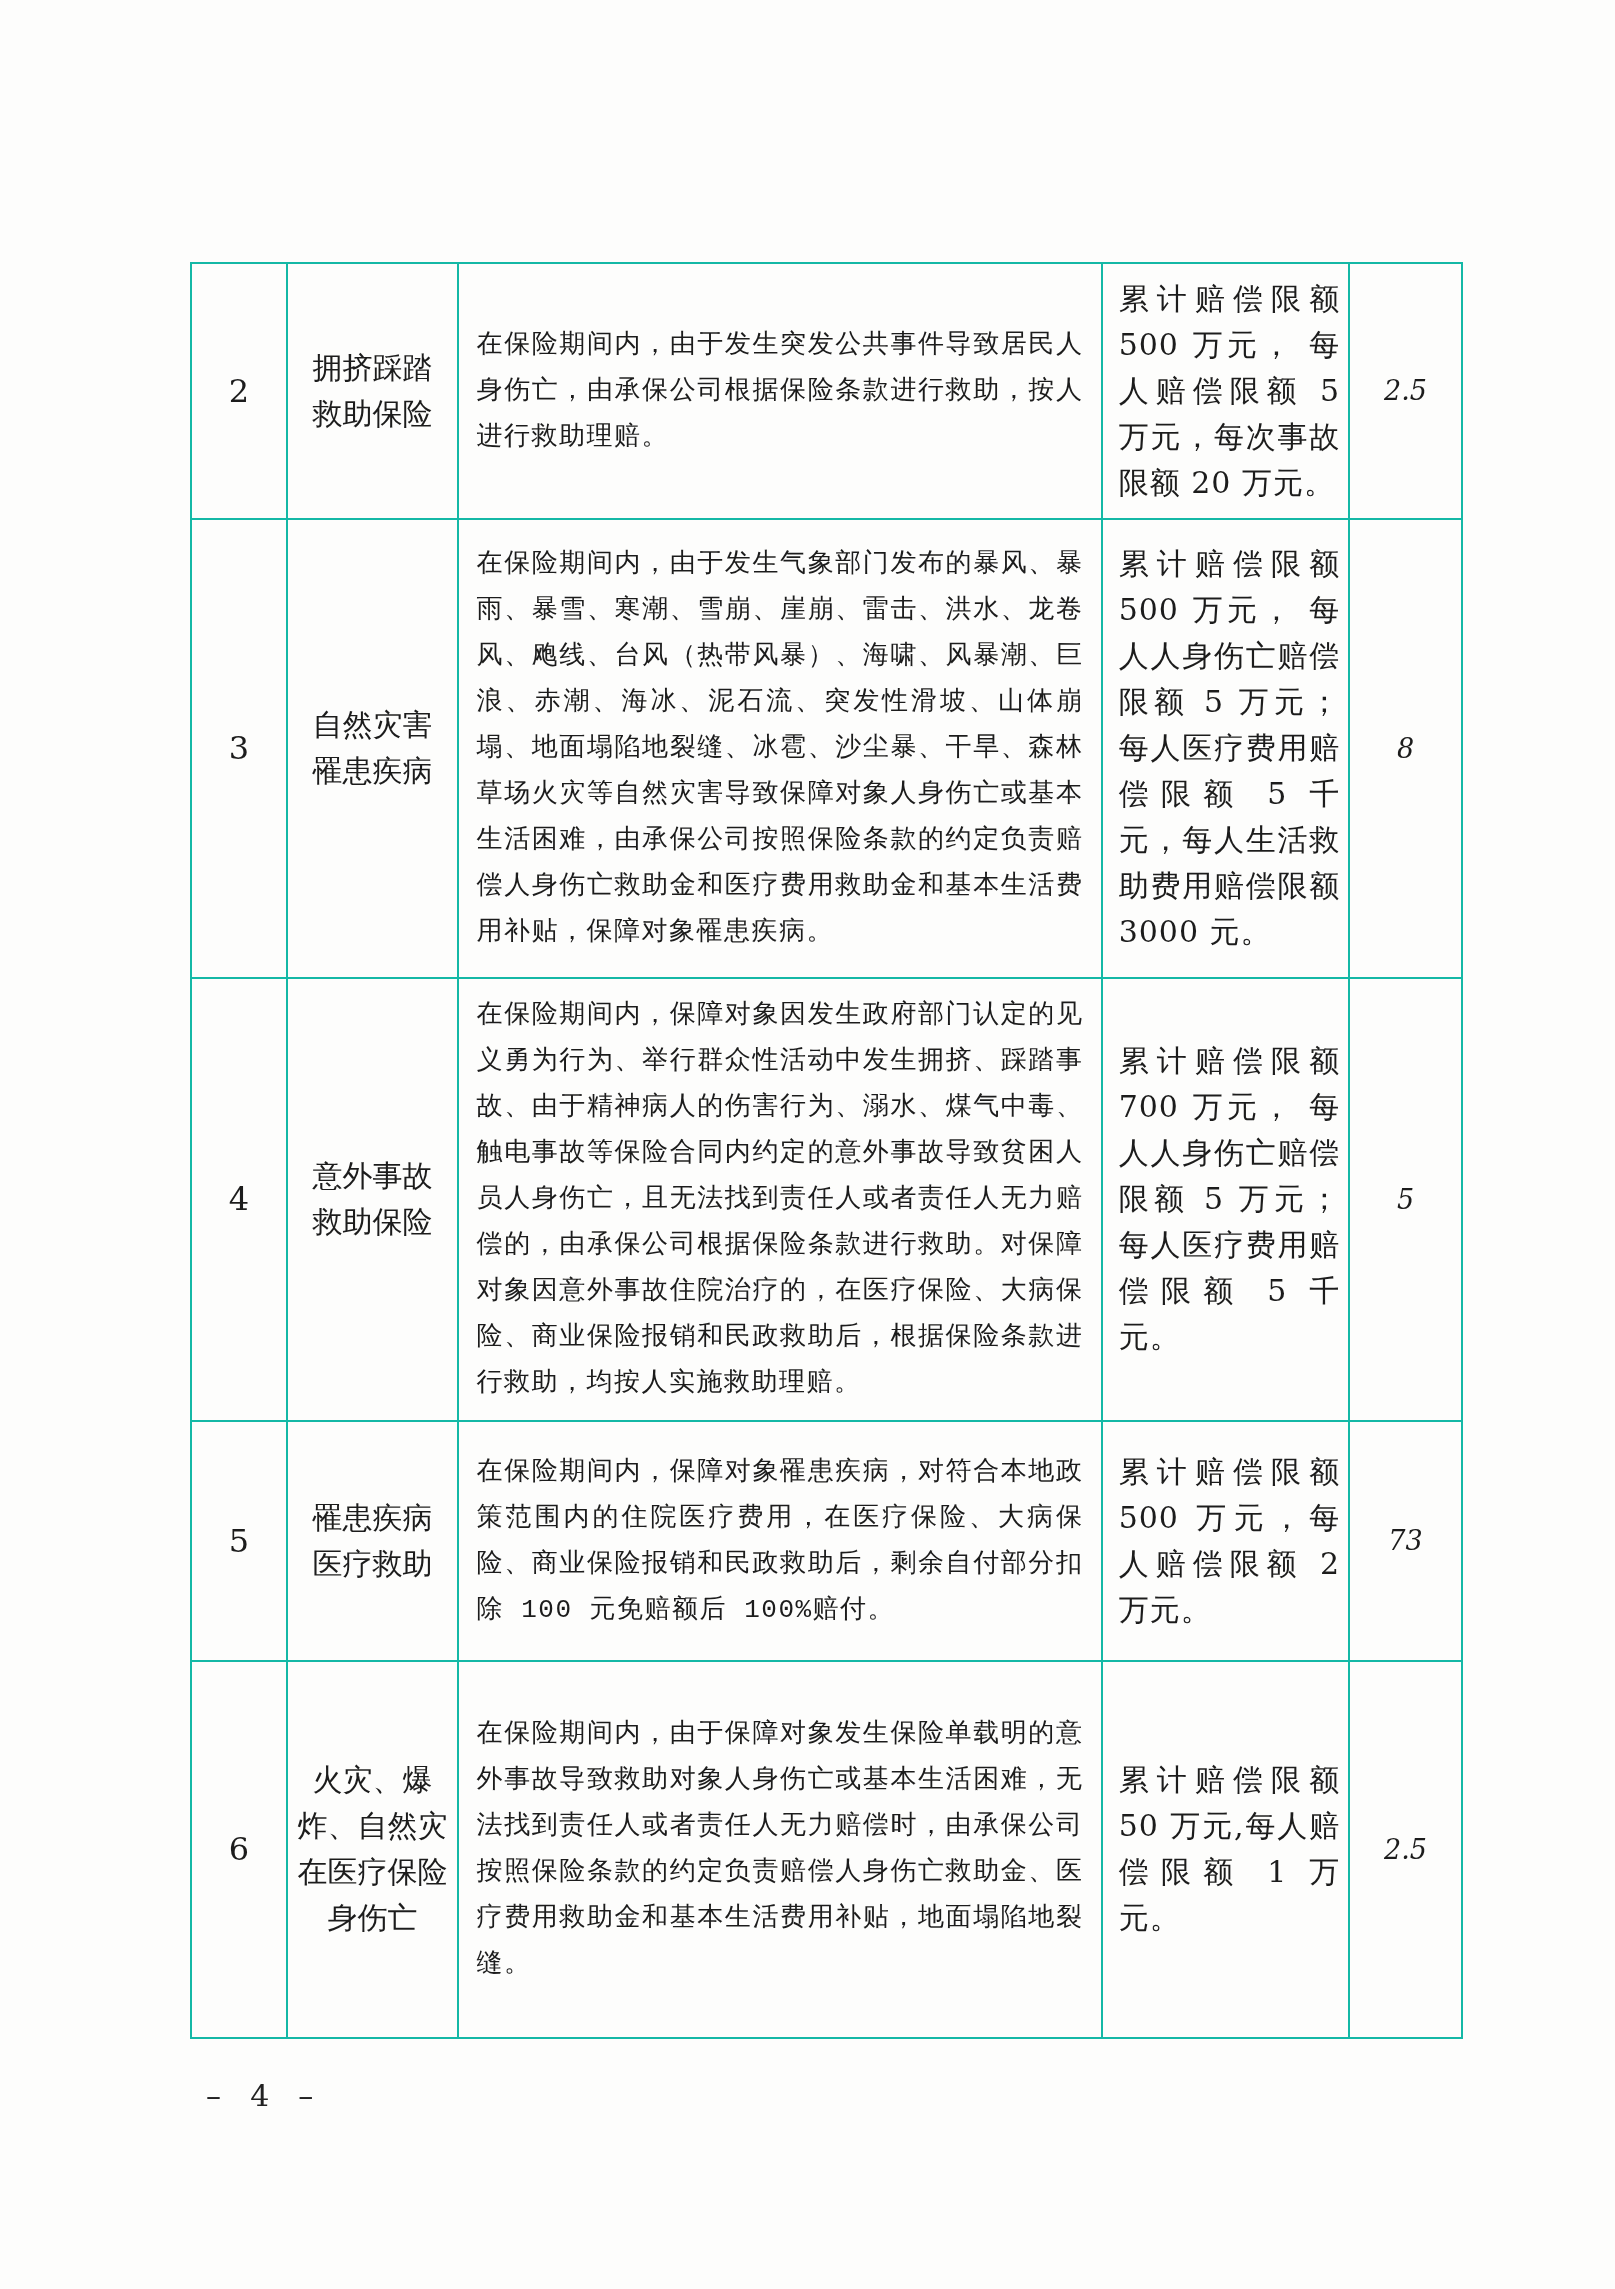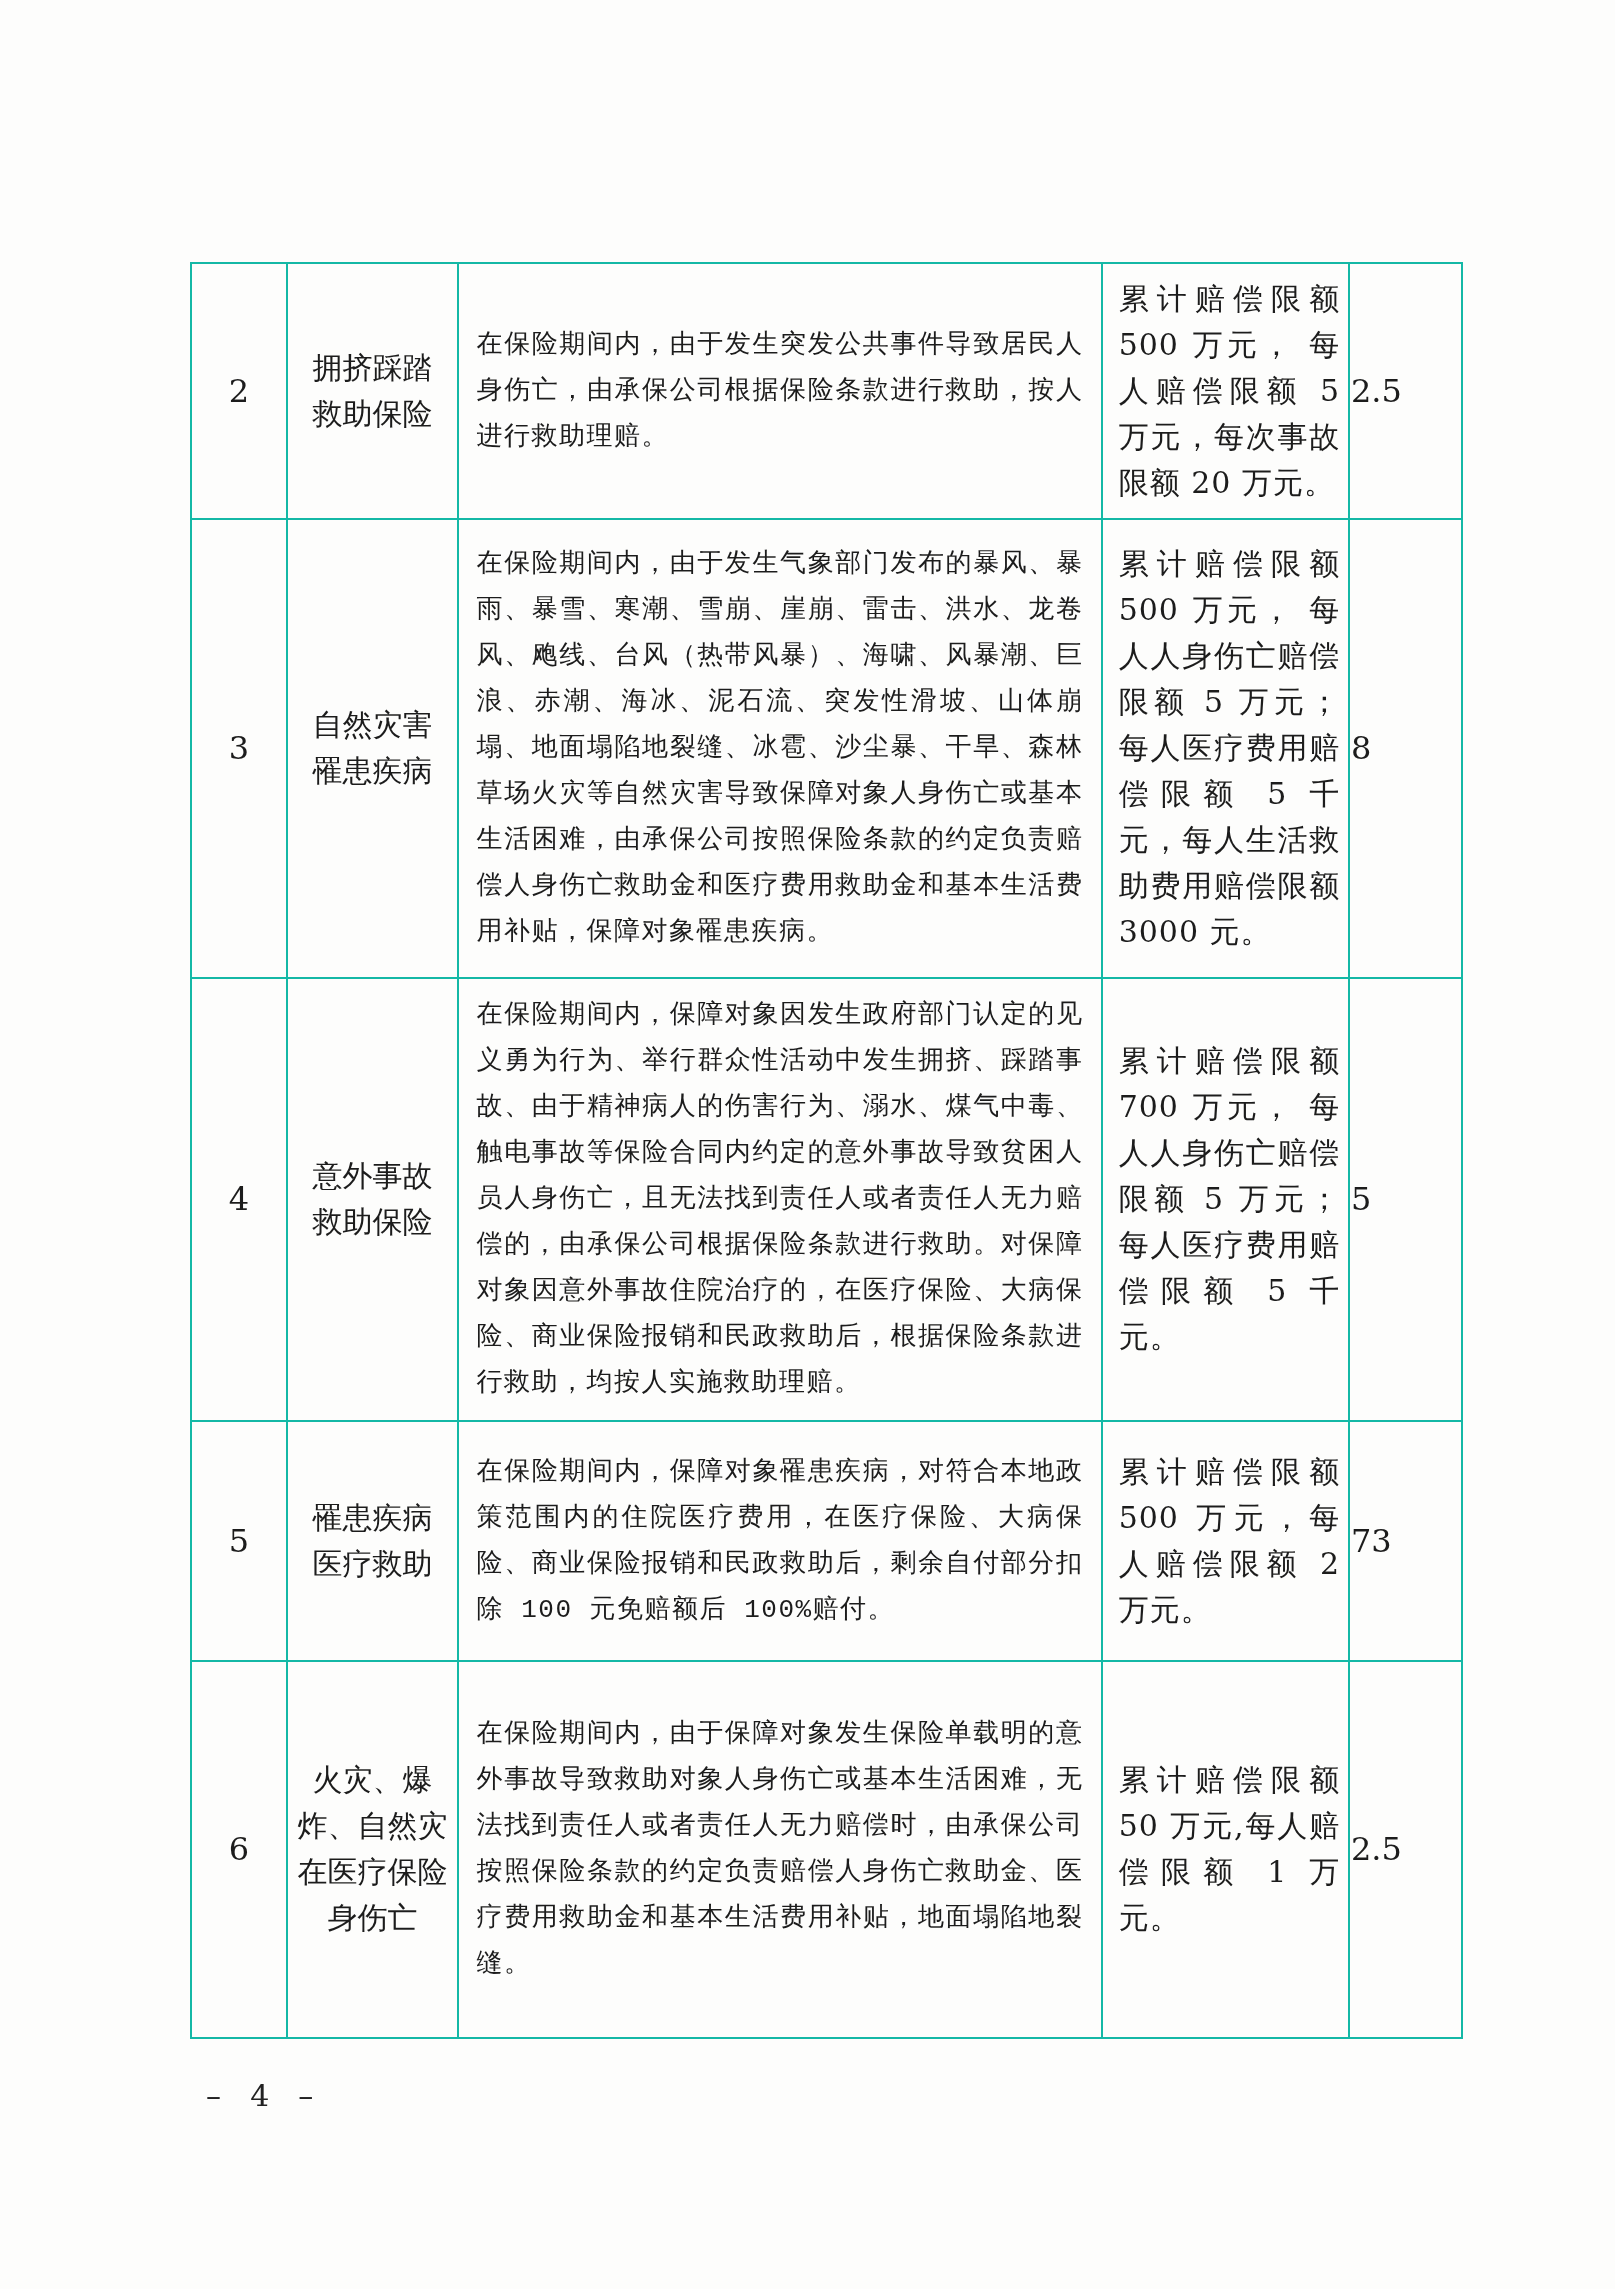--- a/index.html
+++ b/index.html
@@ -61,21 +61,23 @@
   }
   .cell-limit {
     font-size: 30px;
     line-height: 46px;
     text-align: justify;
     text-justify: inter-ideograph;
     letter-spacing: 1px;
     padding: 11.8px 7.8px 11.8px 15.7px;
   }
   .cell-val {
-    font-size: 32px;
+    text-align: center;
+    font-size: 27px;
+    font-style: italic;
   }
   .page-number {
     position: absolute;
     left: 206px;
     top: 2078px;
     font-size: 30px;
     letter-spacing: 9.8px;
     color: #222222;
   }
 </style>

